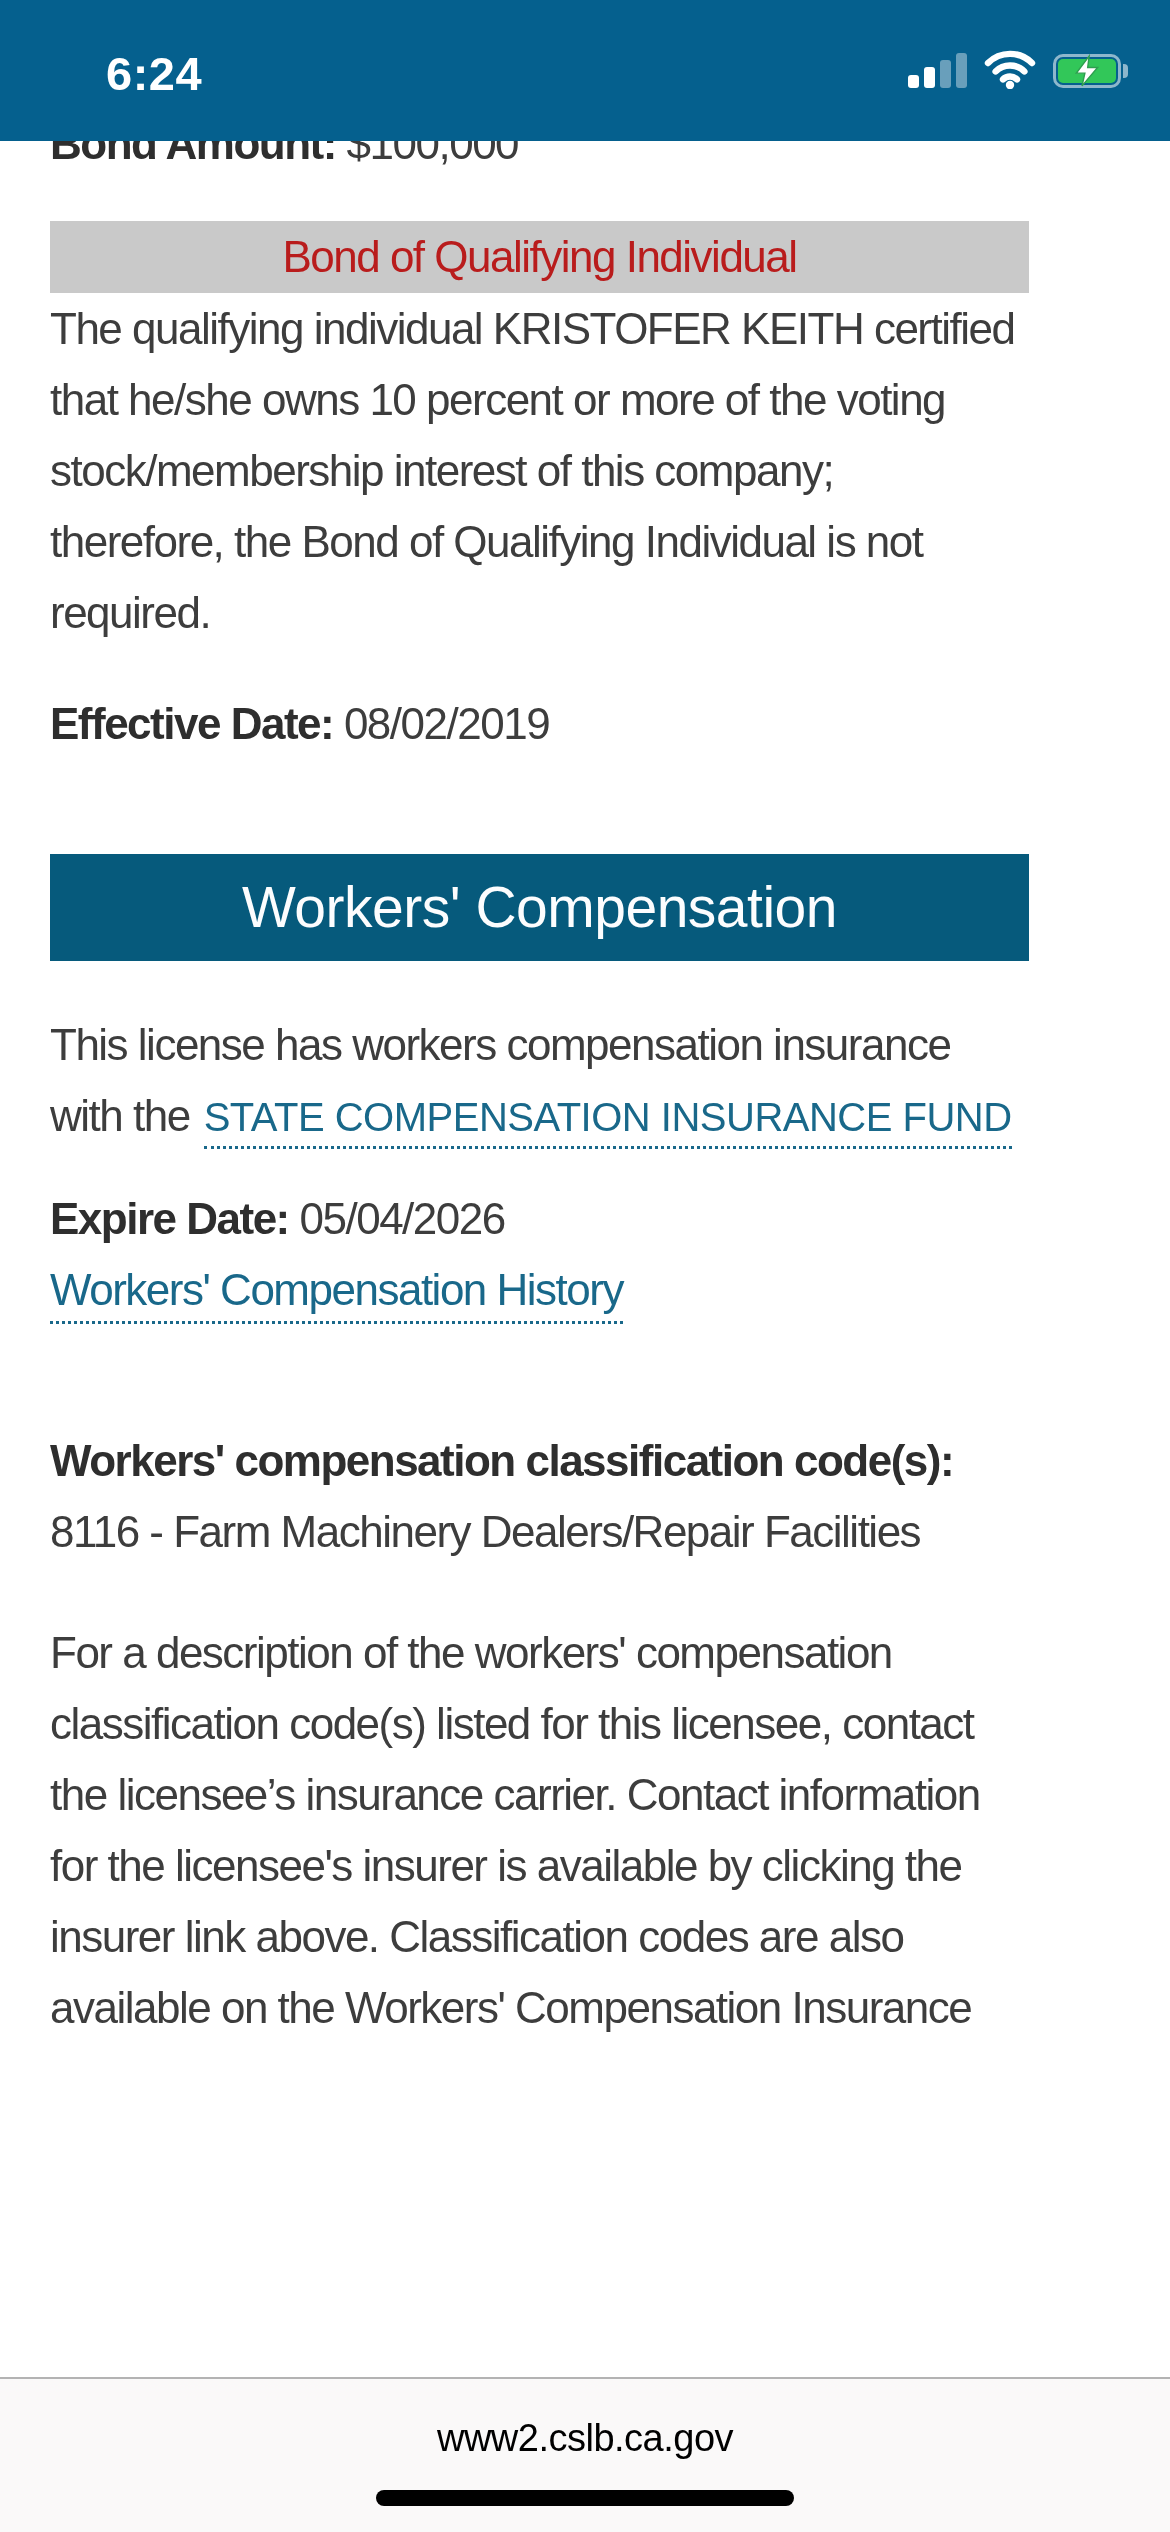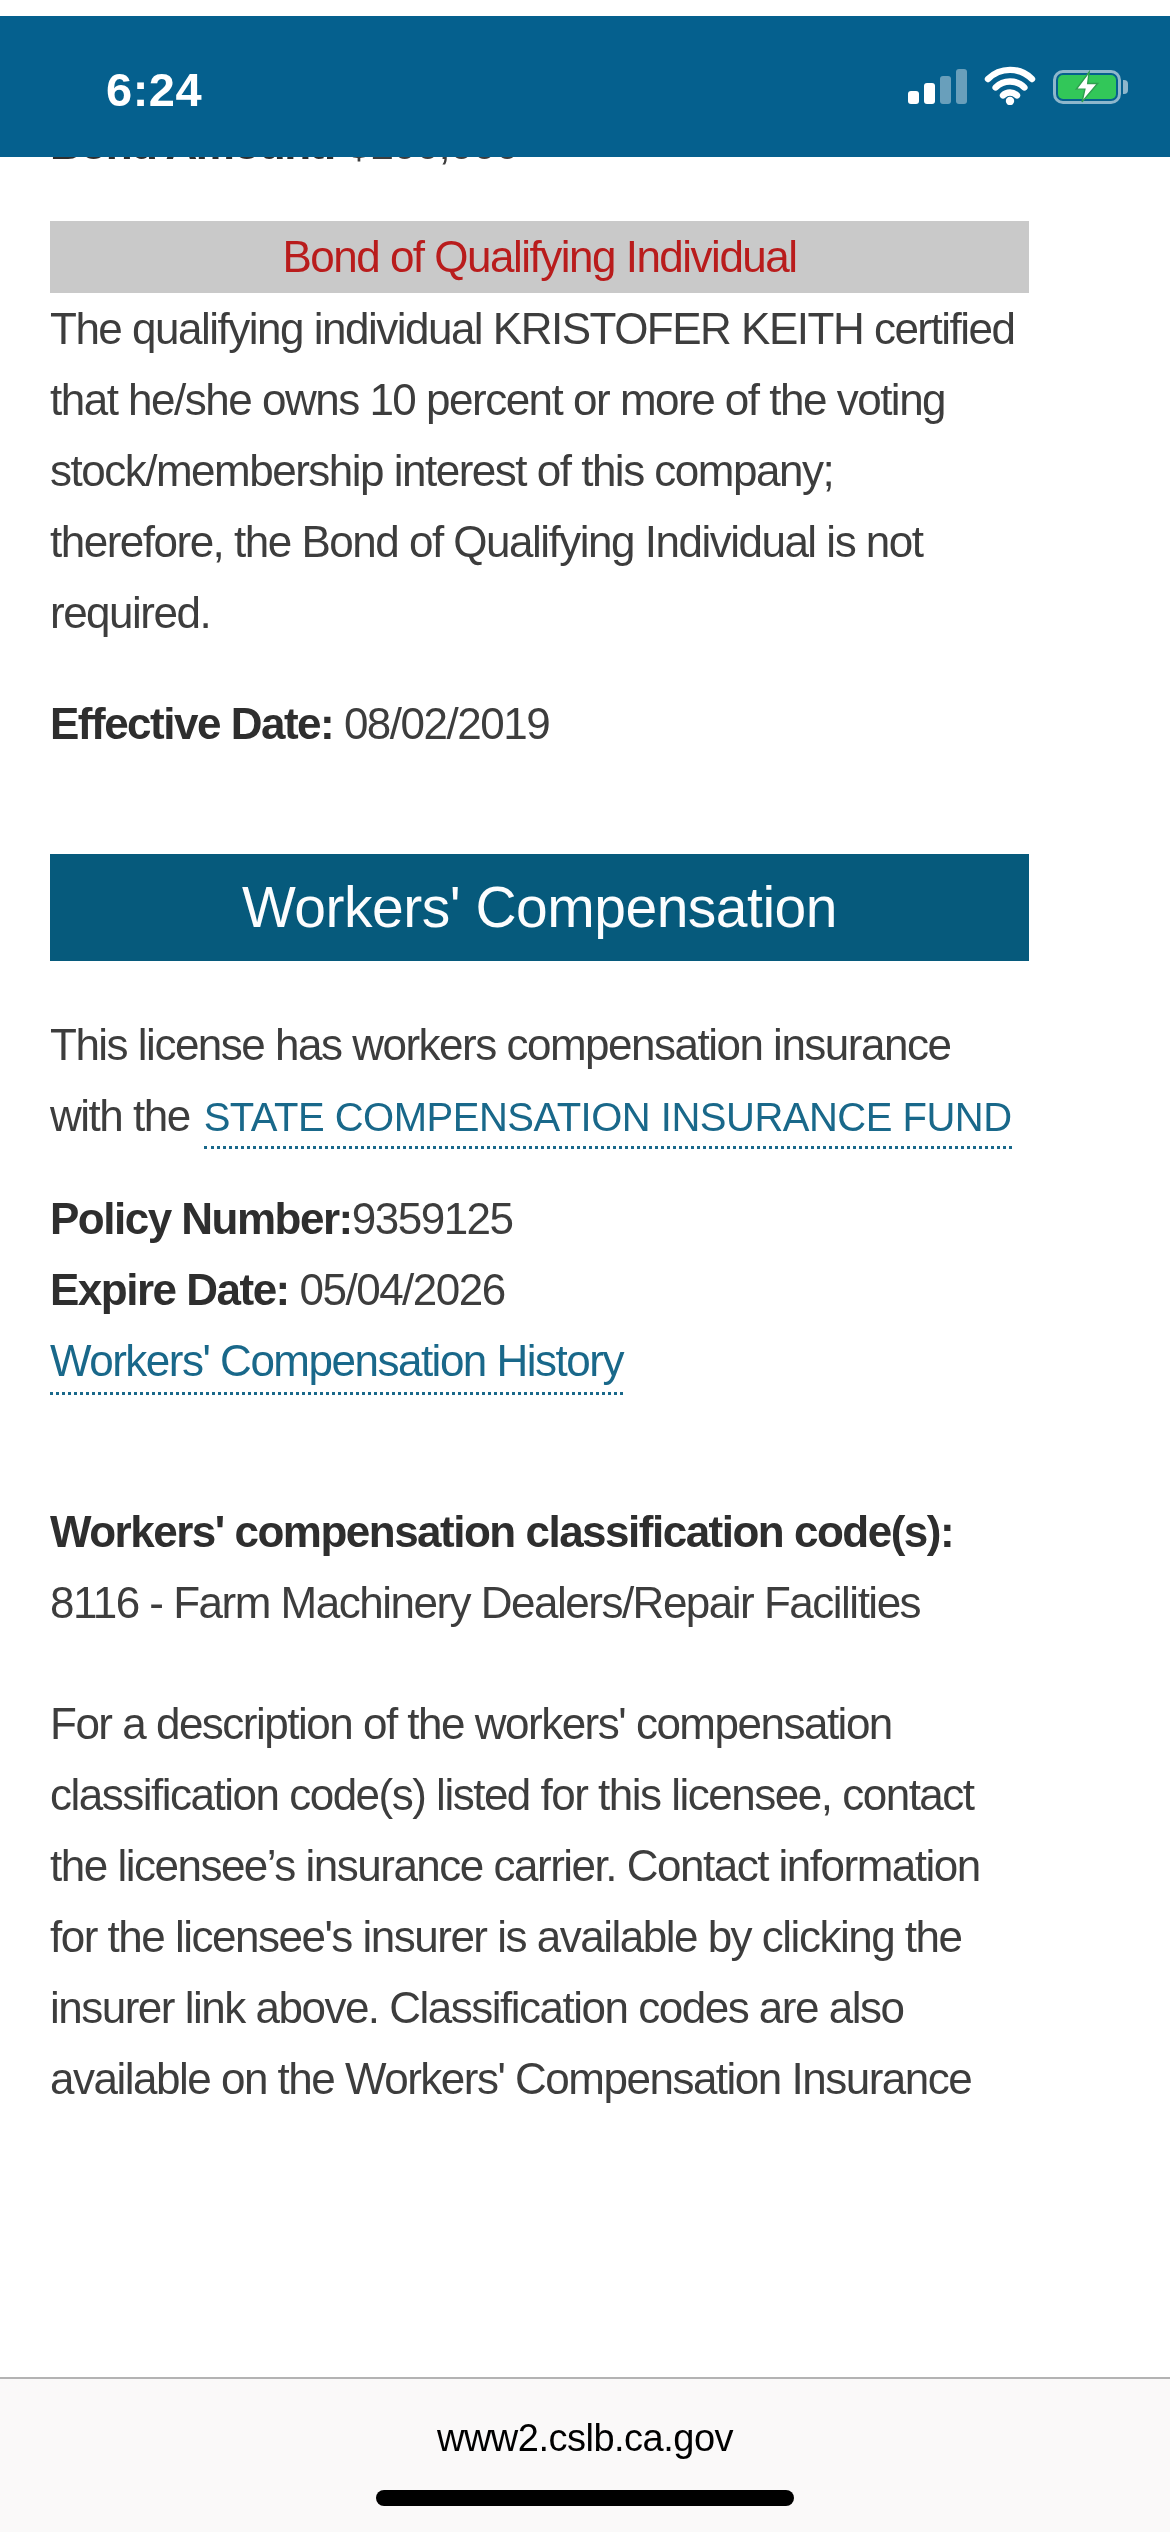--- a/index.html
+++ b/index.html
@@ -6,21 +6,21 @@
   html, body {
     width: 1170px; height: 2532px;
     background: #ffffff;
     overflow: hidden;
     position: relative;
     font-family: "Liberation Sans", "DejaVu Sans", sans-serif;
   }
 
   
   .status-bar {
-    position: absolute; top: 16px; left: 0; right: 0;
+    position: absolute; top: 0; left: 0; right: 0;
     height: 141px;
     background: #05608E;
     z-index: 30;
   }
   .status-time {
     position: absolute; left: 106px; top: 46px;
     color: #ffffff; font-size: 47px; font-weight: 600;
     letter-spacing: 0.5px;
   }
   .status-icons {
@@ -126,21 +126,20 @@
 required.</p>
 
   <p class="row-effective-2"><b>Effective Date:</b><span> 08/02/2019</span></p>
 
   <div class="teal-header">Workers' Compensation</div>
 
   <p class="row-intro"><span class="prewrap">This license has workers compensation insurance
 with the</span><a class="dotted-link insurer-link">STATE COMPENSATION INSURANCE FUND</a></p>
 
   <div class="kv-stack">
-    <div class="line"><b>Policy Number:</b><span>9359125</span></div>
     <div class="line"><b>Expire Date:</b><span> 05/04/2026</span></div>
     <div class="line"><a class="dotted-link">Workers' Compensation History</a></div>
   </div>
 
   <div class="class-block">
     <div><b>Workers' compensation classification code(s):</b></div>
     <div>8116 - Farm Machinery Dealers/Repair Facilities</div>
   </div>
 
   <p class="row-description prewrap">For a description of the workers' compensation

